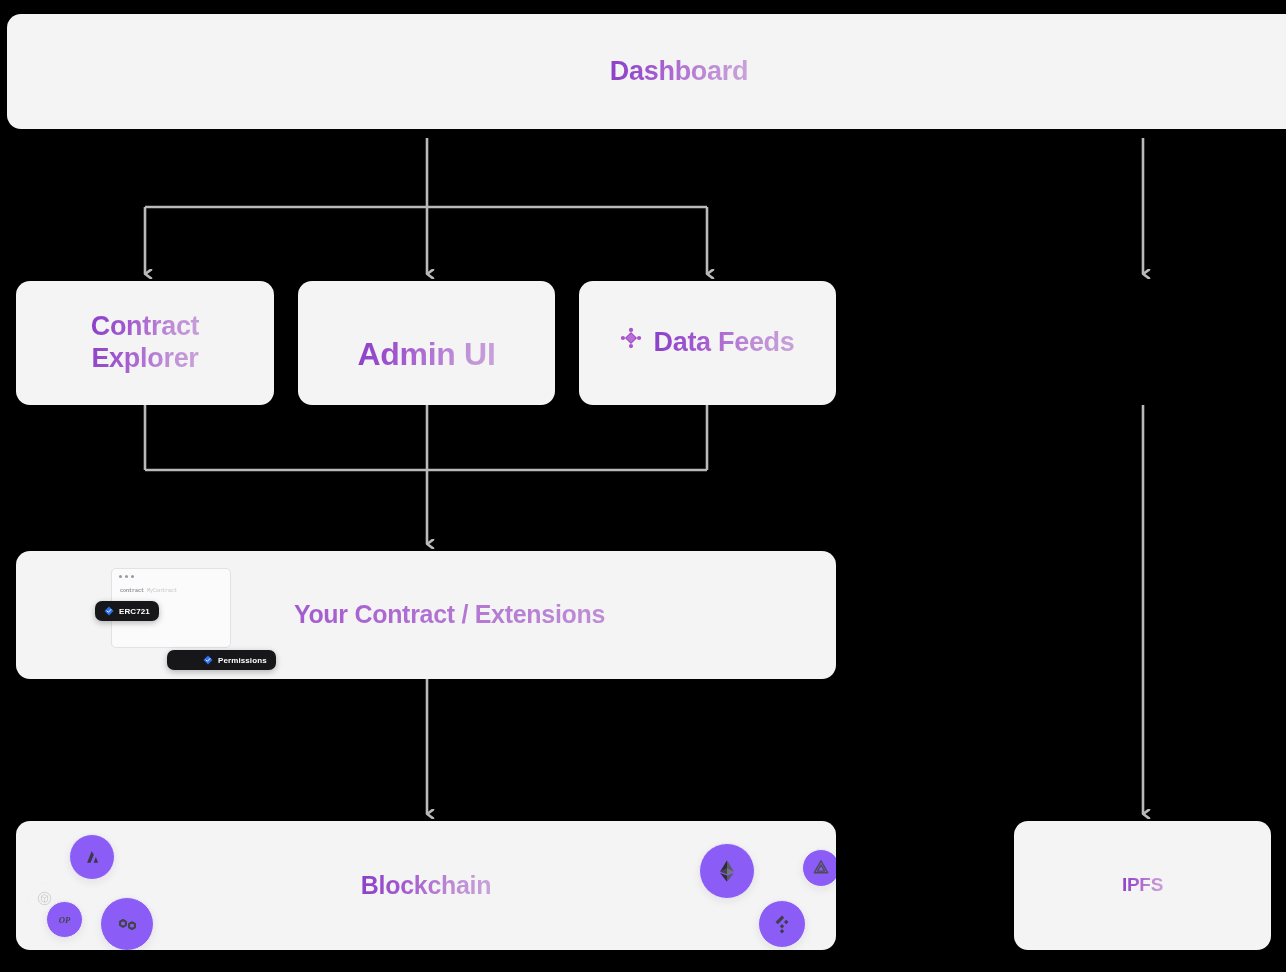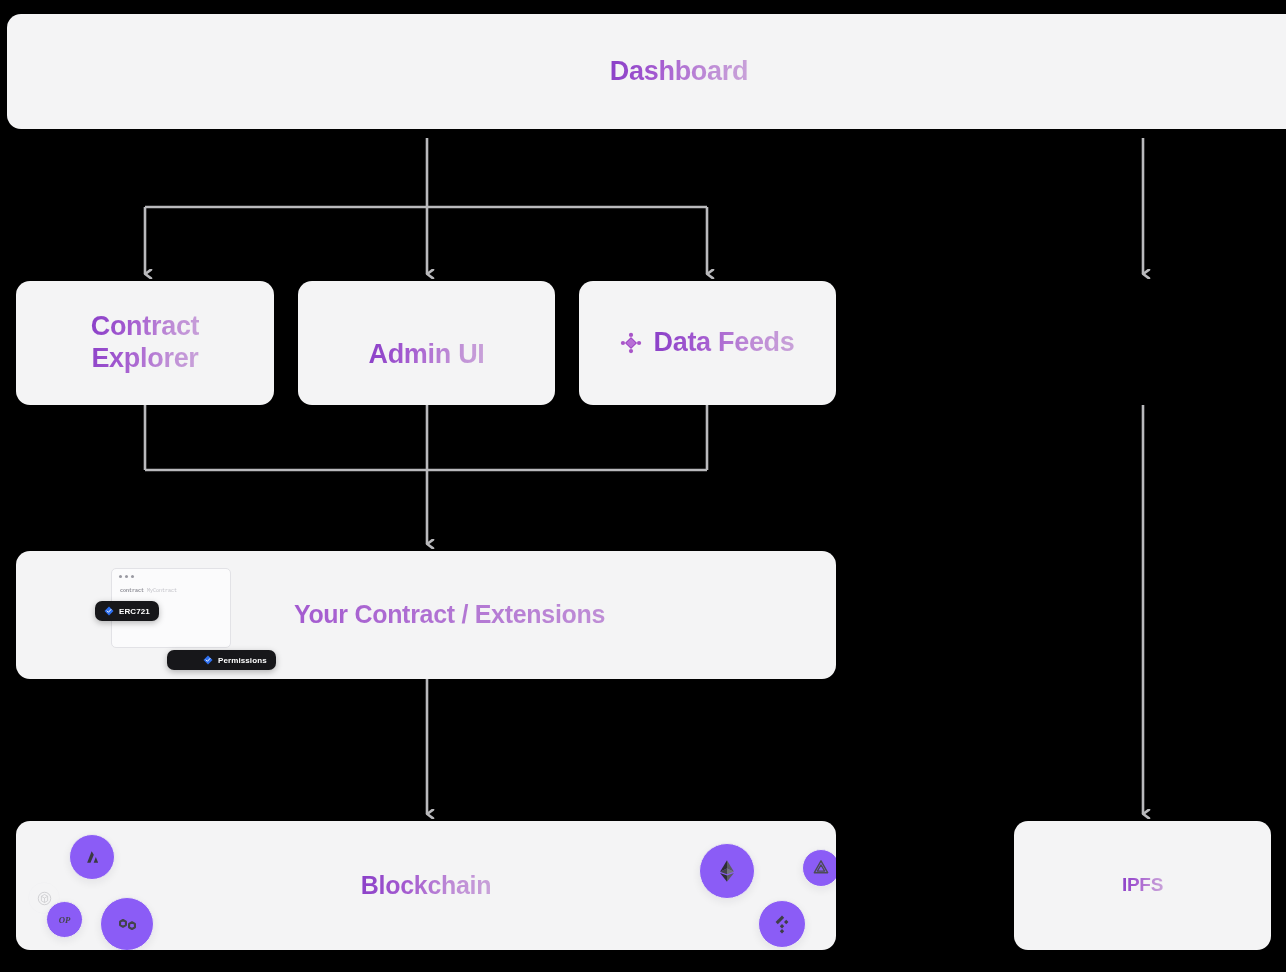--- a/index.html
+++ b/index.html
@@ -52,38 +52,38 @@
     background-clip: text;
     color: transparent;
     -webkit-text-fill-color: transparent;
     white-space: pre-line;
     text-align: center;
     line-height: 1.18;
   }
 
   .label-row {
     display: flex;
-    align-items: center;
+    align-items: flex-start;
     justify-content: center;
     gap: 11px;
   }
 
   
   #node-dashboard       { left: 7px;  top: 14px;  width: 1256px; height: 115px; padding-left: 44px; }
   #node-contract-explorer { left: 16px;  top: 281px; width: 258px;  height: 124px; }
   #node-admin-ui        { left: 298px; top: 281px; width: 257px;  height: 124px; }
   #node-data-feeds      { left: 579px; top: 281px; width: 257px;  height: 124px; }
   #node-storage         { left: 1014px; top: 281px; width: 257px; height: 124px; }
   #node-your-contract   { left: 16px;  top: 551px; width: 820px;  height: 128px; }
   #node-blockchain      { left: 16px;  top: 821px; width: 820px;  height: 129px; }
   #node-ipfs            { left: 1014px; top: 821px; width: 257px; height: 129px; }
 
   #node-dashboard .node-label      { font-size: 27px; }
   #node-contract-explorer .node-label { font-size: 27px; }
-  #node-admin-ui .node-label       { font-size: 27px; margin-top: 23px; }
+  #node-admin-ui .node-label       { font-size: 32px; margin-top: 23px; }
   #node-data-feeds .node-label     { font-size: 27px; }
   #node-storage .node-label        { font-size: 27px; }
   #node-your-contract .node-label  { font-size: 25px; padding-left: 47px; }
   #node-blockchain .node-label     { font-size: 25px; }
   #node-ipfs .node-label           { font-size: 19px; }
 
   
   #node-your-contract { justify-content: flex-start; }
   #node-your-contract .node-label {
     position: absolute;

